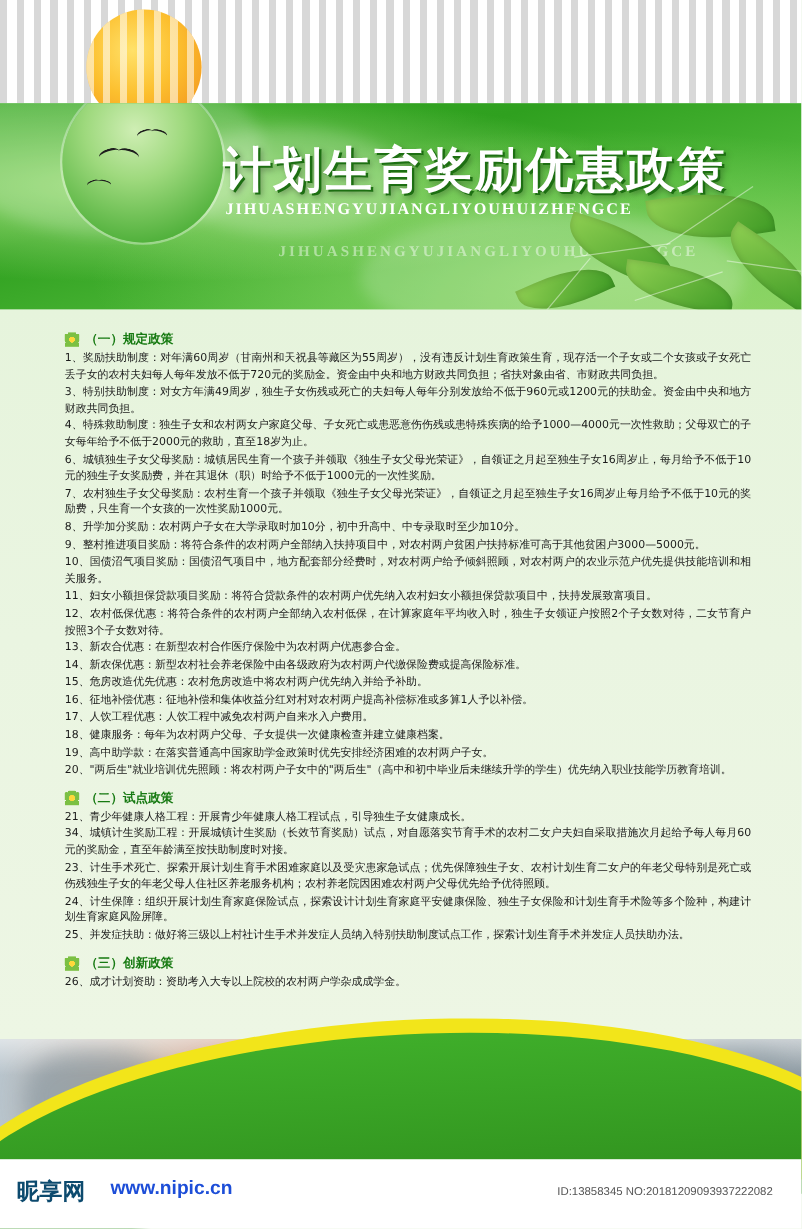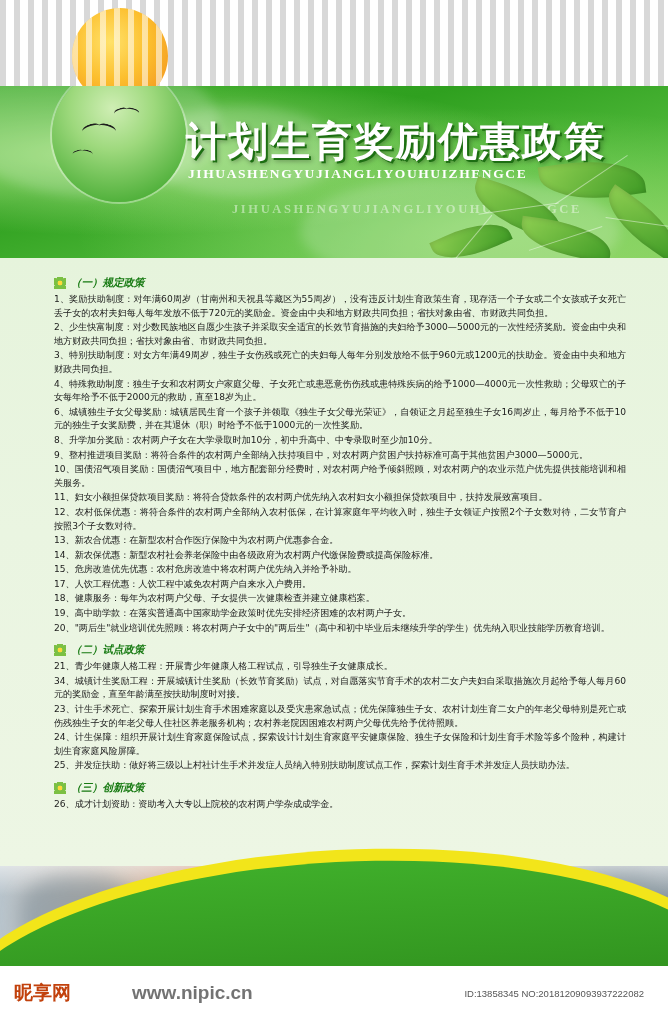--- a/index.html
+++ b/index.html
@@ -126,21 +126,20 @@
       radial-gradient(circle at 50% 50%, #ffd83b 0 2.4px, rgba(0,0,0,0) 2.6px),
       radial-gradient(circle at 50% 12%, #7bc043 0 3.2px, rgba(0,0,0,0) 3.4px),
       radial-gradient(circle at 88% 38%, #7bc043 0 3.2px, rgba(0,0,0,0) 3.4px),
       radial-gradient(circle at 74% 88%, #7bc043 0 3.2px, rgba(0,0,0,0) 3.4px),
       radial-gradient(circle at 26% 88%, #7bc043 0 3.2px, rgba(0,0,0,0) 3.4px),
       radial-gradient(circle at 12% 38%, #7bc043 0 3.2px, rgba(0,0,0,0) 3.4px);
   }
   .sec-title {
     font-size:10.5px; font-weight:bold; color:#177a12;
     font-family:"DejaVu Sans","Liberation Sans",sans-serif;
-    font-style:italic;
   }
   .para {
     font-size:9.1px; line-height:13.6px; color:#1a1a1a;
     text-align:justify; margin:0 0 1px 0;
     font-family:"DejaVu Sans","Liberation Sans",sans-serif;
   }
   
   .photo-band {
     position:absolute; left:0; top:866px; width:668px; height:100px;
     background:
@@ -174,28 +173,27 @@
     transform:rotate(-3deg);
   }
   .band-wrap { position:absolute; left:0; top:0; width:668px; height:1024px; }
   
   .footer {
     position:absolute; left:0; top:966px; width:668px; height:58px;
     background:#ffffff;
   }
   .logo-cn {
     position:absolute; left:14px; top:980px;
-    font-size:19px; font-weight:bold; color:#c2410c;
+    font-size:19px; font-weight:bold; color:#0c4a6e;
     font-family:"DejaVu Sans","Liberation Sans",sans-serif;
   }
   .logo-url {
     position:absolute; left:92px; top:982px;
-    font-size:19px; font-weight:bold; color:#737373;
+    font-size:16px; font-weight:bold; color:#1d4ed8;
     font-family:"Liberation Sans", sans-serif;
-    margin-left:40px;
   }
   .footer-id {
     position:absolute; right:24px; top:988px;
     font-size:9.5px; color:#555555;
     font-family:"Liberation Sans", sans-serif;
   }
 </style>
 </head>
 <body>
 
@@ -227,32 +225,33 @@
     <div class="leaf" style="left:520px; top:136px; width:92px; height:34px; transform:rotate(8deg);"></div>
   </div>
 
   <div class="body-area">
     <div class="content" id="content">
         <div class="sec-head">
           <span class="flower"></span>
           <span class="sec-title">（一）规定政策</span>
         </div>
         <p class="para">1、奖励扶助制度：对年满60周岁（甘南州和天祝县等藏区为55周岁），没有违反计划生育政策生育，现存活一个子女或二个女孩或子女死亡丢子女的农村夫妇每人每年发放不低于720元的奖励金。资金由中央和地方财政共同负担；省扶对象由省、市财政共同负担。</p>
-        <p class="para">2、少生快富制度：对少数民族地区自愿少生孩子并采取安全适宜的长效节育措施的夫妇给予3000—5000元的一次性经济奖励。资金由中央和地方财政共同负担；省扶对象由省、市财政共同负担。</p>
         <p class="para">3、特别扶助制度：对女方年满49周岁，独生子女伤残或死亡的夫妇每人每年分别发放给不低于960元或1200元的扶助金。资金由中央和地方财政共同负担。</p>
         <p class="para">4、特殊救助制度：独生子女和农村两女户家庭父母、子女死亡或患恶意伤伤残或患特殊疾病的给予1000—4000元一次性救助；父母双亡的子女每年给予不低于2000元的救助，直至18岁为止。</p>
         <p class="para">6、城镇独生子女父母奖励：城镇居民生育一个孩子并领取《独生子女父母光荣证》，自领证之月起至独生子女16周岁止，每月给予不低于10元的独生子女奖励费，并在其退休（职）时给予不低于1000元的一次性奖励。</p>
+        <p class="para">7、农村独生子女父母奖励：农村生育一个孩子并领取《独生子女父母光荣证》，自领证之月起至独生子女16周岁止每月给予不低于10元的奖励费，只生育一个女孩的一次性奖励1000元。</p>
         <p class="para">8、升学加分奖励：农村两户子女在大学录取时加10分，初中升高中、中专录取时至少加10分。</p>
         <p class="para">9、整村推进项目奖励：将符合条件的农村两户全部纳入扶持项目中，对农村两户贫困户扶持标准可高于其他贫困户3000—5000元。</p>
         <p class="para">10、国债沼气项目奖励：国债沼气项目中，地方配套部分经费时，对农村两户给予倾斜照顾，对农村两户的农业示范户优先提供技能培训和相关服务。</p>
         <p class="para">11、妇女小额担保贷款项目奖励：将符合贷款条件的农村两户优先纳入农村妇女小额担保贷款项目中，扶持发展致富项目。</p>
         <p class="para">12、农村低保优惠：将符合条件的农村两户全部纳入农村低保，在计算家庭年平均收入时，独生子女领证户按照2个子女数对待，二女节育户按照3个子女数对待。</p>
         <p class="para">13、新农合优惠：在新型农村合作医疗保险中为农村两户优惠参合金。</p>
         <p class="para">14、新农保优惠：新型农村社会养老保险中由各级政府为农村两户代缴保险费或提高保险标准。</p>
         <p class="para">15、危房改造优先优惠：农村危房改造中将农村两户优先纳入并给予补助。</p>
+        <p class="para">16、征地补偿优惠：征地补偿和集体收益分红对村对农村两户提高补偿标准或多算1人予以补偿。</p>
         <p class="para">17、人饮工程优惠：人饮工程中减免农村两户自来水入户费用。</p>
         <p class="para">18、健康服务：每年为农村两户父母、子女提供一次健康检查并建立健康档案。</p>
         <p class="para">19、高中助学款：在落实普通高中国家助学金政策时优先安排经济困难的农村两户子女。</p>
         <p class="para">20、"两后生"就业培训优先照顾：将农村两户子女中的"两后生"（高中和初中毕业后未继续升学的学生）优先纳入职业技能学历教育培训。</p>
         <div class="sec-head">
           <span class="flower"></span>
           <span class="sec-title">（二）试点政策</span>
         </div>
         <p class="para">21、青少年健康人格工程：开展青少年健康人格工程试点，引导独生子女健康成长。</p>
         <p class="para">34、城镇计生奖励工程：开展城镇计生奖励（长效节育奖励）试点，对自愿落实节育手术的农村二女户夫妇自采取措施次月起给予每人每月60元的奖励金，直至年龄满至按扶助制度时对接。</p>

